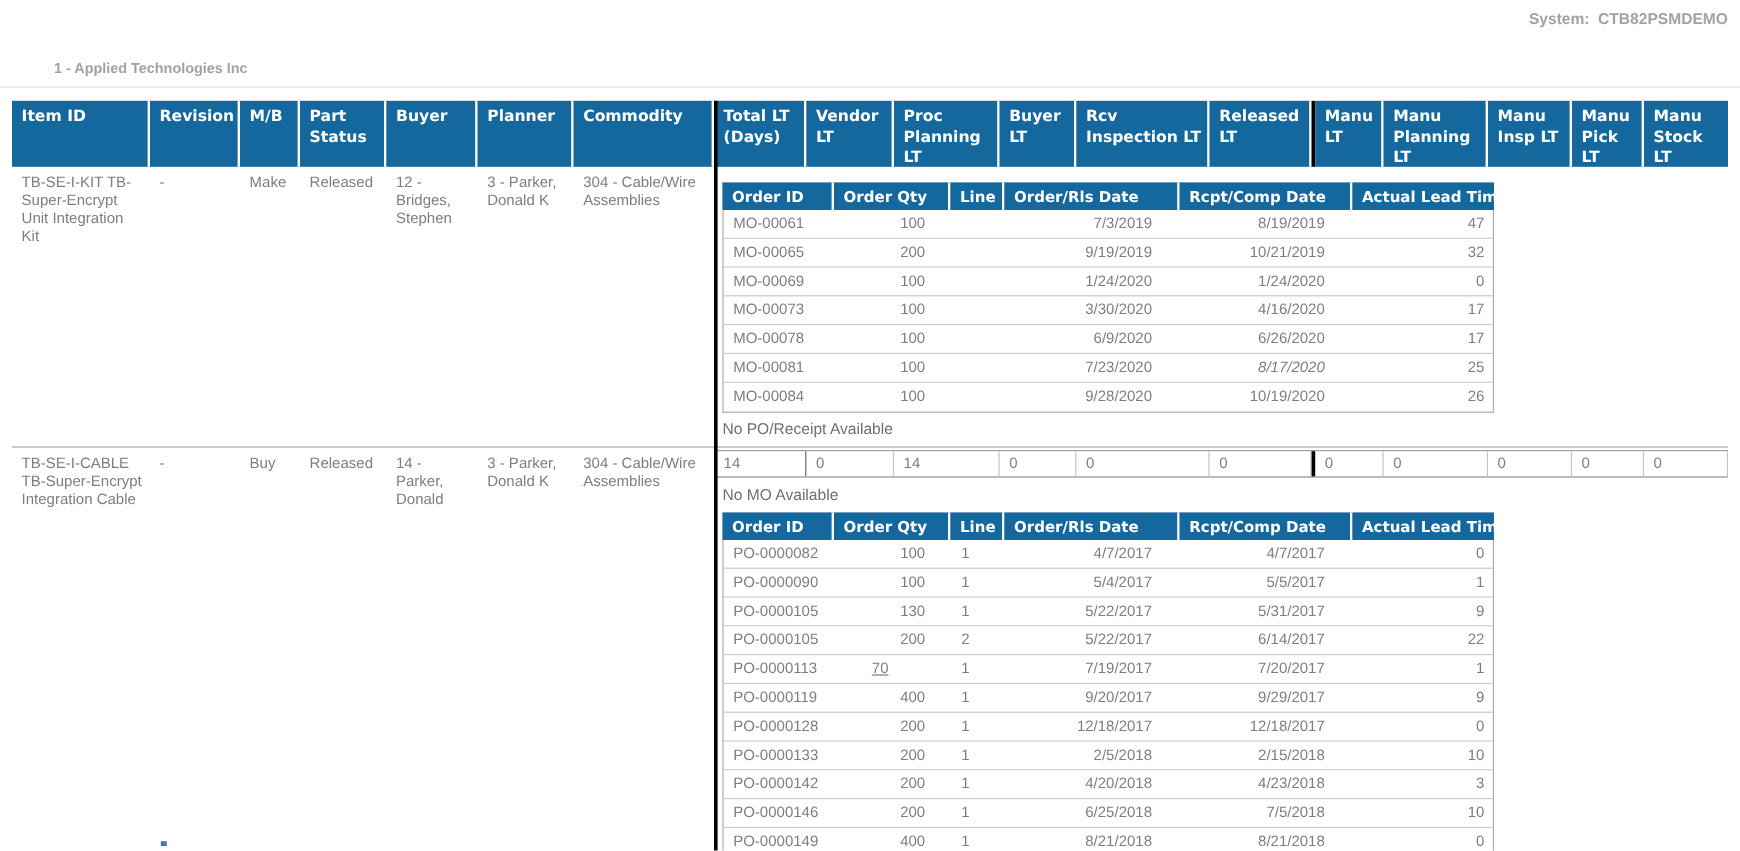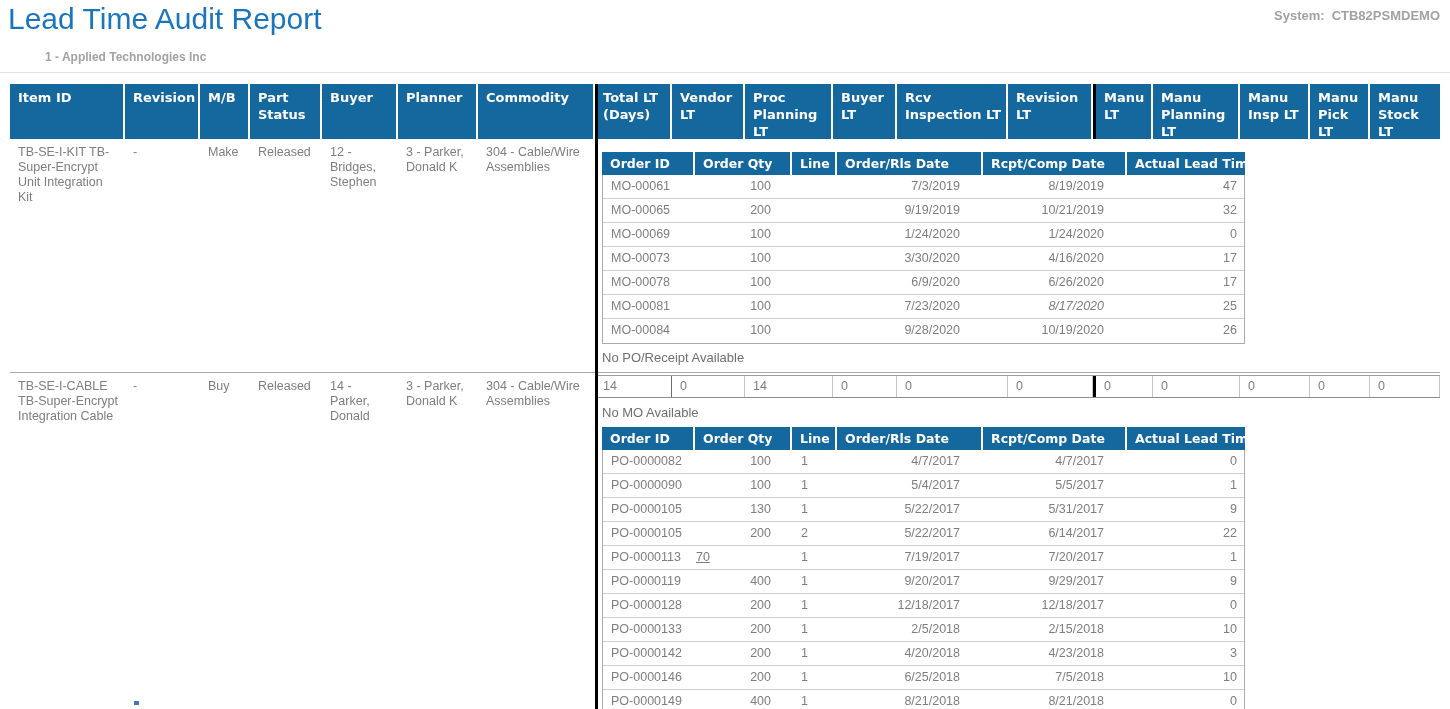--- a/index.html
+++ b/index.html
@@ -50,41 +50,40 @@
   .vcell.first{border-right:1px solid #6B6B6B;}
   .vdiv2{width:3px;background:var(--divider-black);flex:none;}
 
   #vline{position:absolute;left:595px;top:84px;width:3px;height:625px;background:var(--divider-black);}
   #artifact{position:absolute;left:134px;top:701px;width:5px;height:4px;background:#4677BC;}
 </style>
 </head>
 <body>
 
 <div id="page">
-  <div class="title">Lead Time Audit Report</div>
   <div class="sysinfo">
     <span>System:</span><span class="sysval">CTB82PSMDEMO</span>
   </div>
   <div class="org">1 - Applied Technologies Inc</div>
   <div class="toprule"></div>
 
   <div id="main-header">
       <div class="hcell" style="width: 115px;">Item ID</div>
       <div class="hcell" style="width: 75px;">Revision</div>
       <div class="hcell" style="width: 50px;">M/B</div>
       <div class="hcell" style="width: 72px;">Part Status</div>
       <div class="hcell" style="width: 76px;">Buyer</div>
       <div class="hcell" style="width: 80px;">Planner</div>
       <div class="hcell" style="width: 117px;">Commodity</div>
       <div class="hcell" style="width: 77px;">Total LT (Days)</div>
       <div class="hcell" style="width: 73px;">Vendor LT</div>
       <div class="hcell" style="width: 88px;">Proc Planning LT</div>
       <div class="hcell" style="width: 64px;">Buyer LT</div>
       <div class="hcell" style="width: 111px;">Rcv Inspection LT</div>
-      <div class="hcell" style="width: 85px;">Revision LT</div>
+      <div class="hcell" style="width: 85px;">Released LT</div>
       <div class="vdiv"></div>
       <div class="hcell" style="width: 57px;">Manu LT</div>
       <div class="hcell" style="width: 87px;">Manu Planning LT</div>
       <div class="hcell" style="width: 70px;">Manu Insp LT</div>
       <div class="hcell" style="width: 60px;">Manu Pick LT</div>
       <div class="hcell" style="width: 70px;">Manu Stock LT</div>
     </div>
 
   <div id="items">
     <div class="item" id="item-0">
@@ -232,21 +231,21 @@
               <div class="orow">
                 <div class="ocell" style="width: 93px; padding-left: 8px;">PO-0000105</div>
                 <div class="ocell" style="width: 97px; text-align: right; padding-right: 22px;">200</div>
                 <div class="ocell" style="width: 45px; padding-left: 8px;">2</div>
                 <div class="ocell" style="width: 146px; text-align: right; padding-right: 24px;">5/22/2017</div>
                 <div class="ocell" style="width: 144px; text-align: right; padding-right: 24px;">6/14/2017</div>
                 <div class="ocell" style="width: 116px; text-align: right; padding-right: 7px;">22</div>
               </div>
               <div class="orow">
                 <div class="ocell" style="width: 93px; padding-left: 8px;">PO-0000113</div>
-                <div class="ocell" style="width: 97px; text-align: left; padding-right: 22px; text-decoration: underline;">70</div>
+                <div class="ocell" style="width: 97px; text-align: center; padding-right: 22px; text-decoration: underline;">70</div>
                 <div class="ocell" style="width: 45px; padding-left: 8px;">1</div>
                 <div class="ocell" style="width: 146px; text-align: right; padding-right: 24px;">7/19/2017</div>
                 <div class="ocell" style="width: 144px; text-align: right; padding-right: 24px;">7/20/2017</div>
                 <div class="ocell" style="width: 116px; text-align: right; padding-right: 7px;">1</div>
               </div>
               <div class="orow">
                 <div class="ocell" style="width: 93px; padding-left: 8px;">PO-0000119</div>
                 <div class="ocell" style="width: 97px; text-align: right; padding-right: 22px;">400</div>
                 <div class="ocell" style="width: 45px; padding-left: 8px;">1</div>
                 <div class="ocell" style="width: 146px; text-align: right; padding-right: 24px;">9/20/2017</div>

